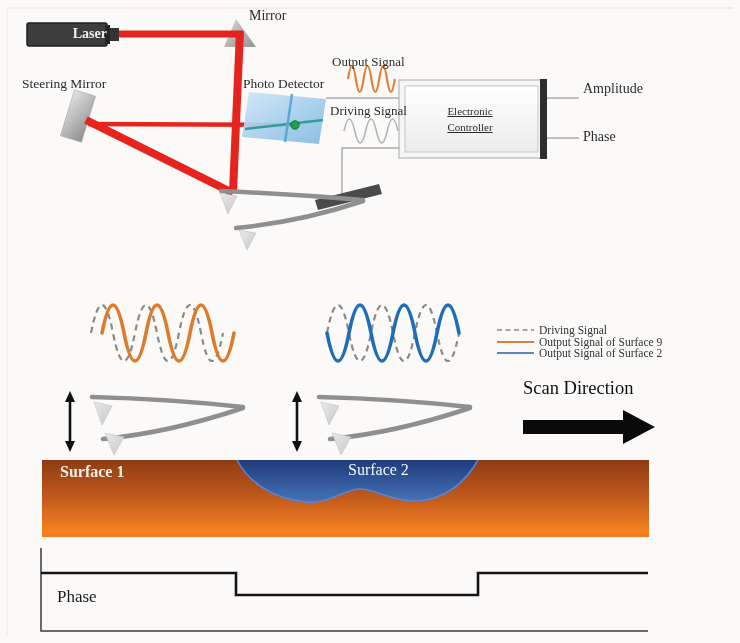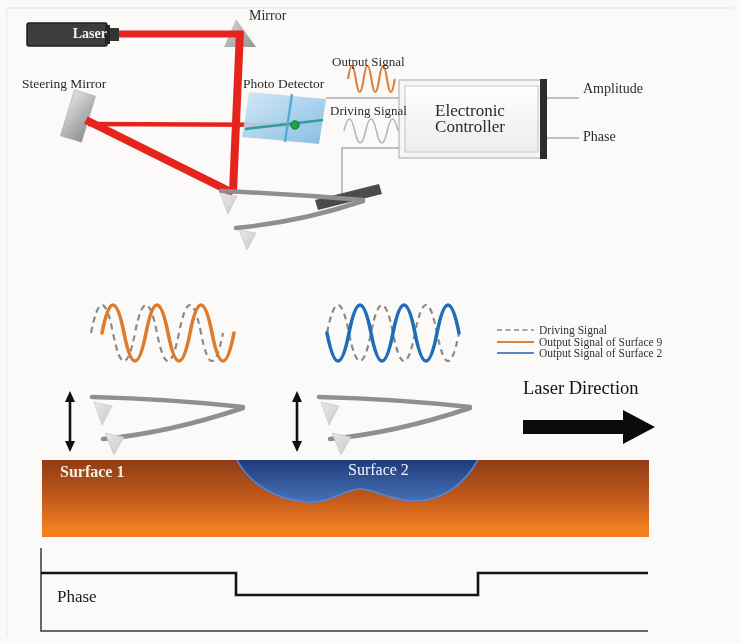--- a/index.html
+++ b/index.html
@@ -149,30 +149,30 @@
     <use href="#cantilever-unit" xlink:href="#cantilever-unit"></use>
     <use href="#cantilever-unit" xlink:href="#cantilever-unit" transform="translate(227,0)"></use>
   </svg>
 
   <span class="lbl" style="left:27px;top:27px;width:80px;font-size:14px;color:#efefef;text-align:right;font-weight:bold;">Laser</span>
   <span class="lbl" style="left:249px;top:9px;font-size:14px;">Mirror</span>
   <span class="lbl" style="left:22px;top:77px;font-size:13.5px;">Steering Mirror</span>
   <span class="lbl" style="left:243px;top:77px;font-size:13.5px;">Photo Detector</span>
   <span class="lbl" style="left:332px;top:55px;font-size:13px;">Output Signal</span>
   <span class="lbl" style="left:330px;top:104px;font-size:13px;">Driving Signal</span>
-  <div class="lbl ctr" style="left:402px;top:103px;width:136px;font-size:17px;line-height:16px;">
+  <div class="lbl ctr" style="left:402px;top:103px;width:136px;font-size:11px;line-height:16px;text-decoration:underline;">
     <span style="display:block;">Electronic</span>
     <span style="display:block;">Controller</span>
   </div>
   <span class="lbl" style="left:583px;top:82px;font-size:14px;">Amplitude</span>
   <span class="lbl" style="left:583px;top:130px;font-size:14px;">Phase</span>
 
   <span class="legend-row" style="left:539px;top:324px;">Driving Signal</span>
   <span class="legend-row" style="left:539px;top:336px;">Output Signal of Surface 9</span>
   <span class="legend-row" style="left:539px;top:347px;">Output Signal of Surface 2</span>
 
-  <span class="lbl" style="left:523px;top:379px;font-size:18.5px;color:#111;">Laser Direction</span>
+  <span class="lbl" style="left:523px;top:379px;font-size:18.5px;color:#111;">Scan Direction</span>
 
   <span class="lbl white" style="left:60px;top:464px;font-size:16px;font-weight:bold;">Surface 1</span>
   <span class="lbl" style="left:327px;top:462px;font-size:16px;color:#f2f5fa;margin-left:21px;">Surface 2</span>
 
   <span class="lbl" style="left:57px;top:588px;font-size:17px;color:#1a1a1a;">Phase</span>
 </div>
 
 </body></html>

